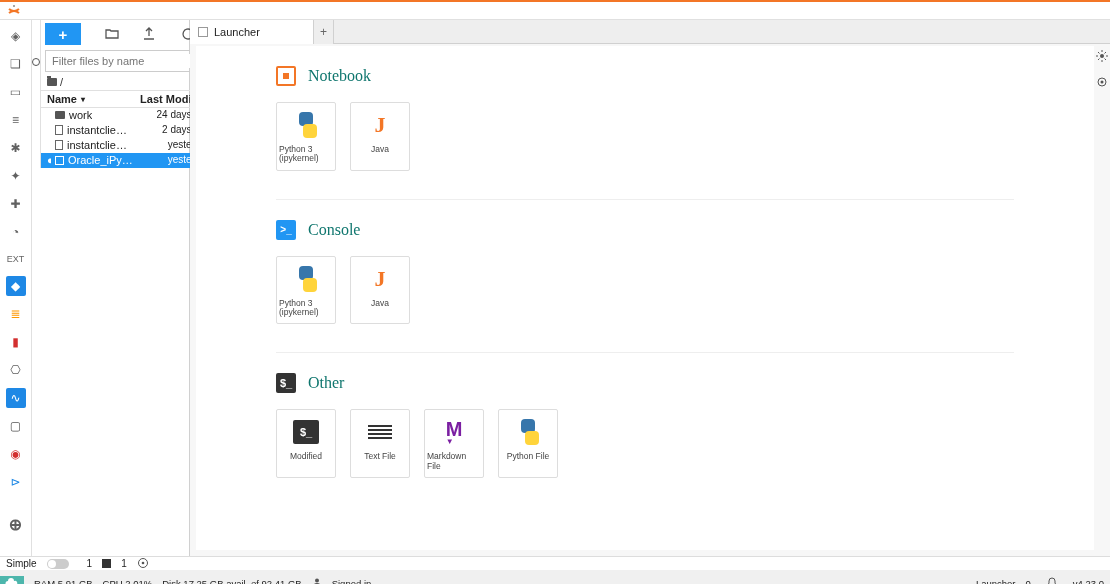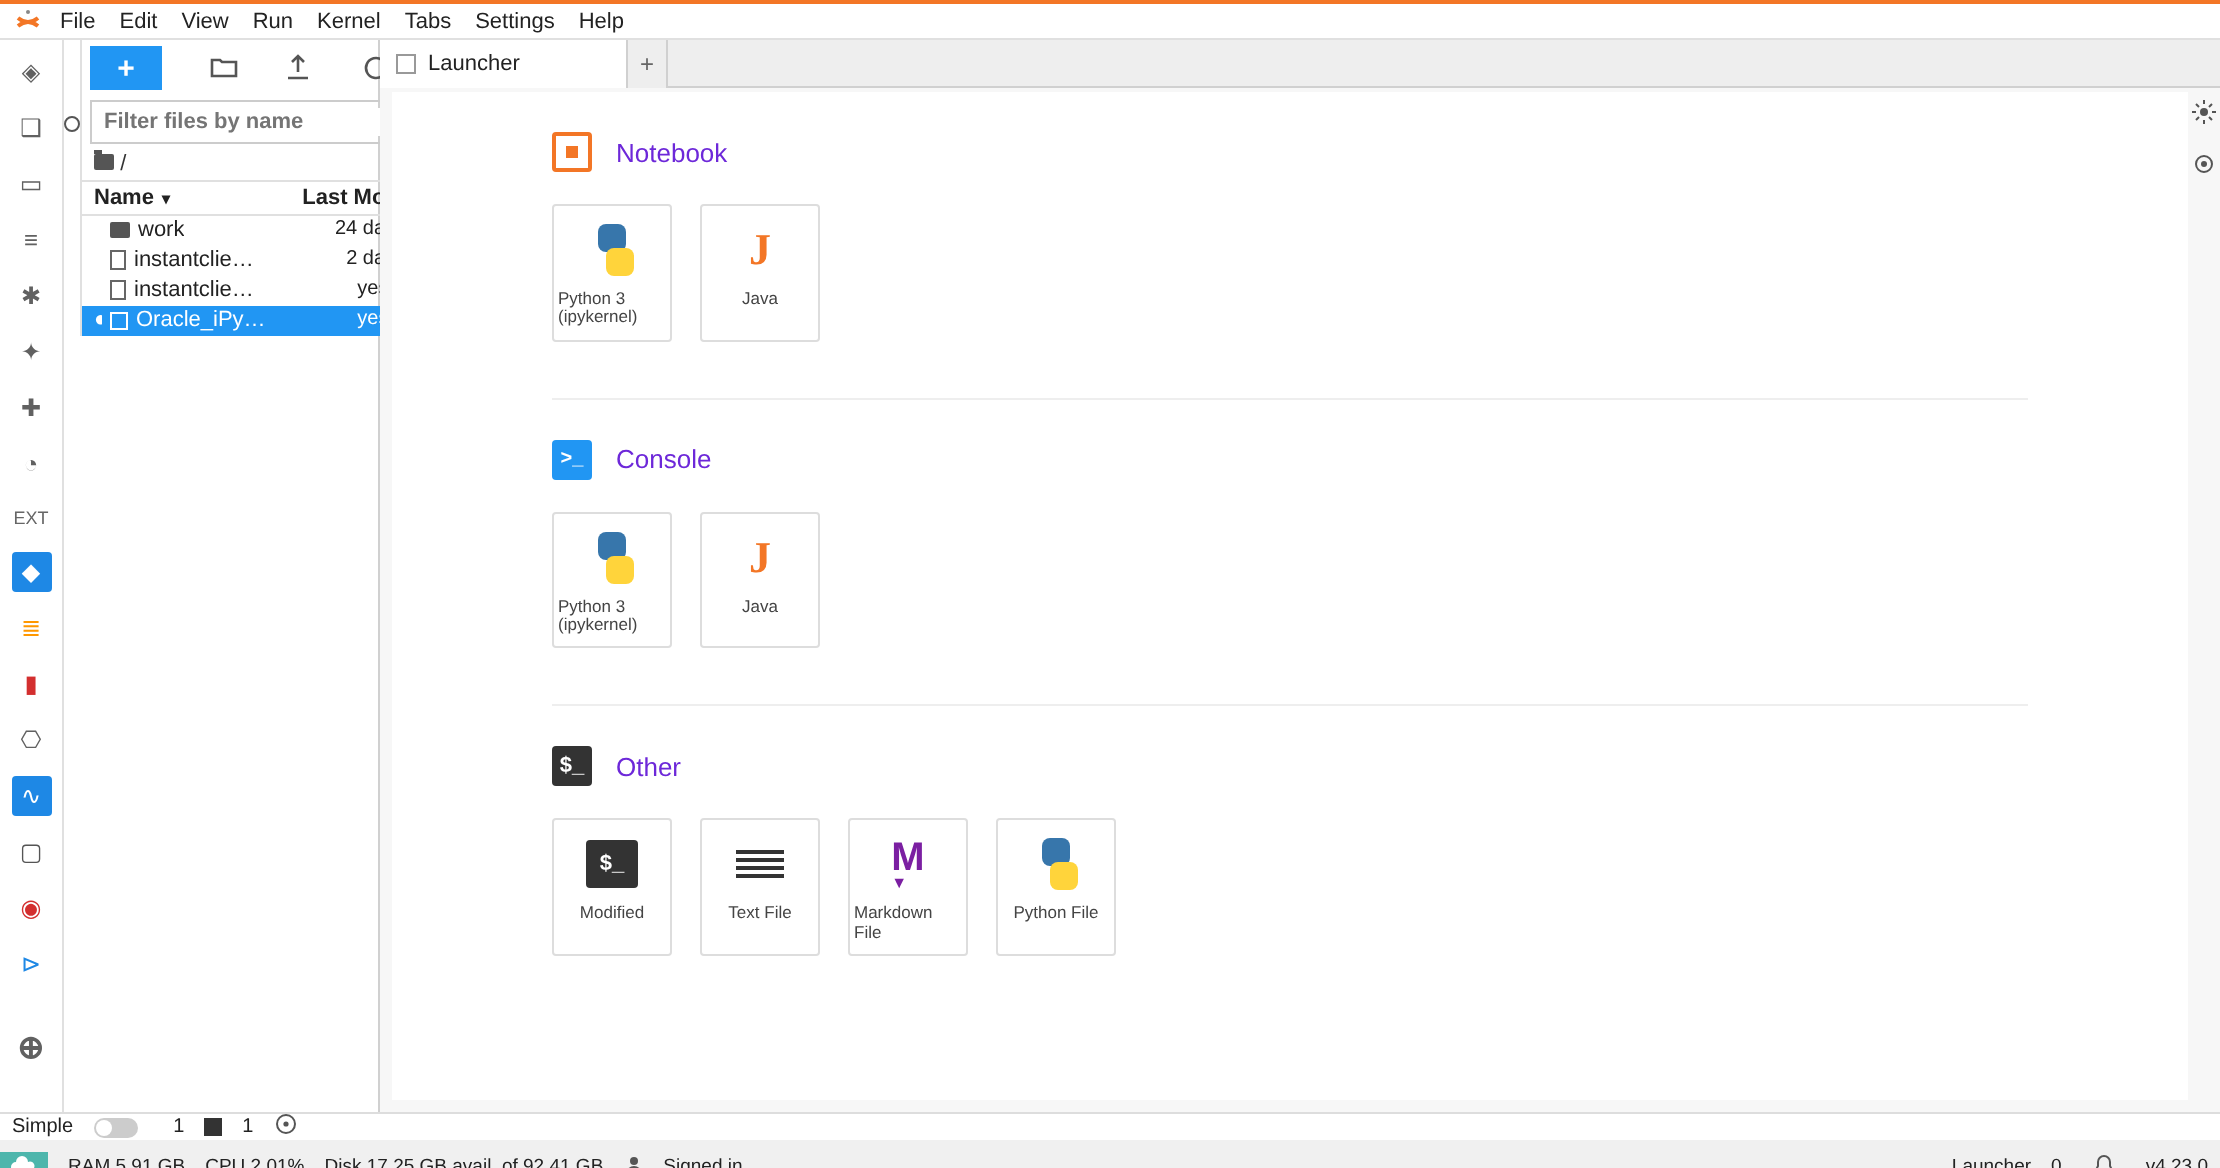--- a/index.html
+++ b/index.html
@@ -86,21 +86,20 @@
   margin: 2px 4px;
   height:22px;
   border:1px solid #ccc;
   display:flex; align-items:center;
   padding:0 4px;
 }
 .fp-search input {
   border:none; outline:none; flex:1;
   font-size:11px;
   color:#555;
-  font-weight:bold;
 }
 .fp-search .s-icon { width:12px; height:12px; color:#666; }
 .fp-breadcrumb {
   padding: 2px 6px; font-size:11px; color:#333;
 }
 .fp-header {
   display:flex; justify-content:space-between;
   padding: 2px 6px;
   border-top:1px solid #e0e0e0;
   border-bottom:1px solid #e0e0e0;
@@ -170,21 +169,21 @@
 }
 .section-badge {
   width:20px; height:20px;
   display:flex; align-items:center; justify-content:center;
   border-radius:2px;
 }
 .section-badge.notebook { background:#fff; border:2px solid #f37626; }
 .section-badge.notebook::after { content:""; width:6px; height:6px; background:#f37626; }
 .section-badge.console { background:#2196f3; color:#fff; font-size:10px; font-weight:bold; }
 .section-badge.other { background:#333; color:#fff; font-size:11px; font-weight:bold; }
-.section-title { font-size:13px; color:#6d28d9; }
+.section-title { font-size:16px; color:#0f766e;font-family:Liberation Serif, serif; }
 .section-line { height:1px; background:#eee; margin-top:6px; }
 
 .cards { display:flex; gap:14px; }
 .card {
   width:60px;
   border:1px solid #ddd;
   border-radius:2px;
   display:flex; flex-direction:column; align-items:center;
   padding:8px 2px 6px 2px;
   background:#fff;
@@ -258,30 +257,20 @@
 <div class="top-accent"></div>
 
 <div class="menubar">
   <div class="logo">
     <svg width="16" height="16" viewBox="0 0 16 16">
         <circle cx="8" cy="3" r="1" fill="#888"></circle>
         <path d="M3 6 Q8 10 13 6" stroke="#f37626" stroke-width="2" fill="none"></path>
         <path d="M3 10 Q8 6 13 10" stroke="#f37626" stroke-width="2" fill="none"></path>
       </svg>
   </div>
-  <div id="menu-items" style="display: flex;">
-      <div class="item">File</div>
-      <div class="item">Edit</div>
-      <div class="item">View</div>
-      <div class="item">Run</div>
-      <div class="item">Kernel</div>
-      <div class="item">Tabs</div>
-      <div class="item">Settings</div>
-      <div class="item">Help</div>
-    </div>
 </div>
 
 <div class="main">
 
   <div class="rail">
     <div class="r-icon">◈</div>
     <div class="r-icon">❑</div>
     <div class="r-icon">▭</div>
     <div class="r-icon">≡</div>
     <div class="r-icon">✱</div>

